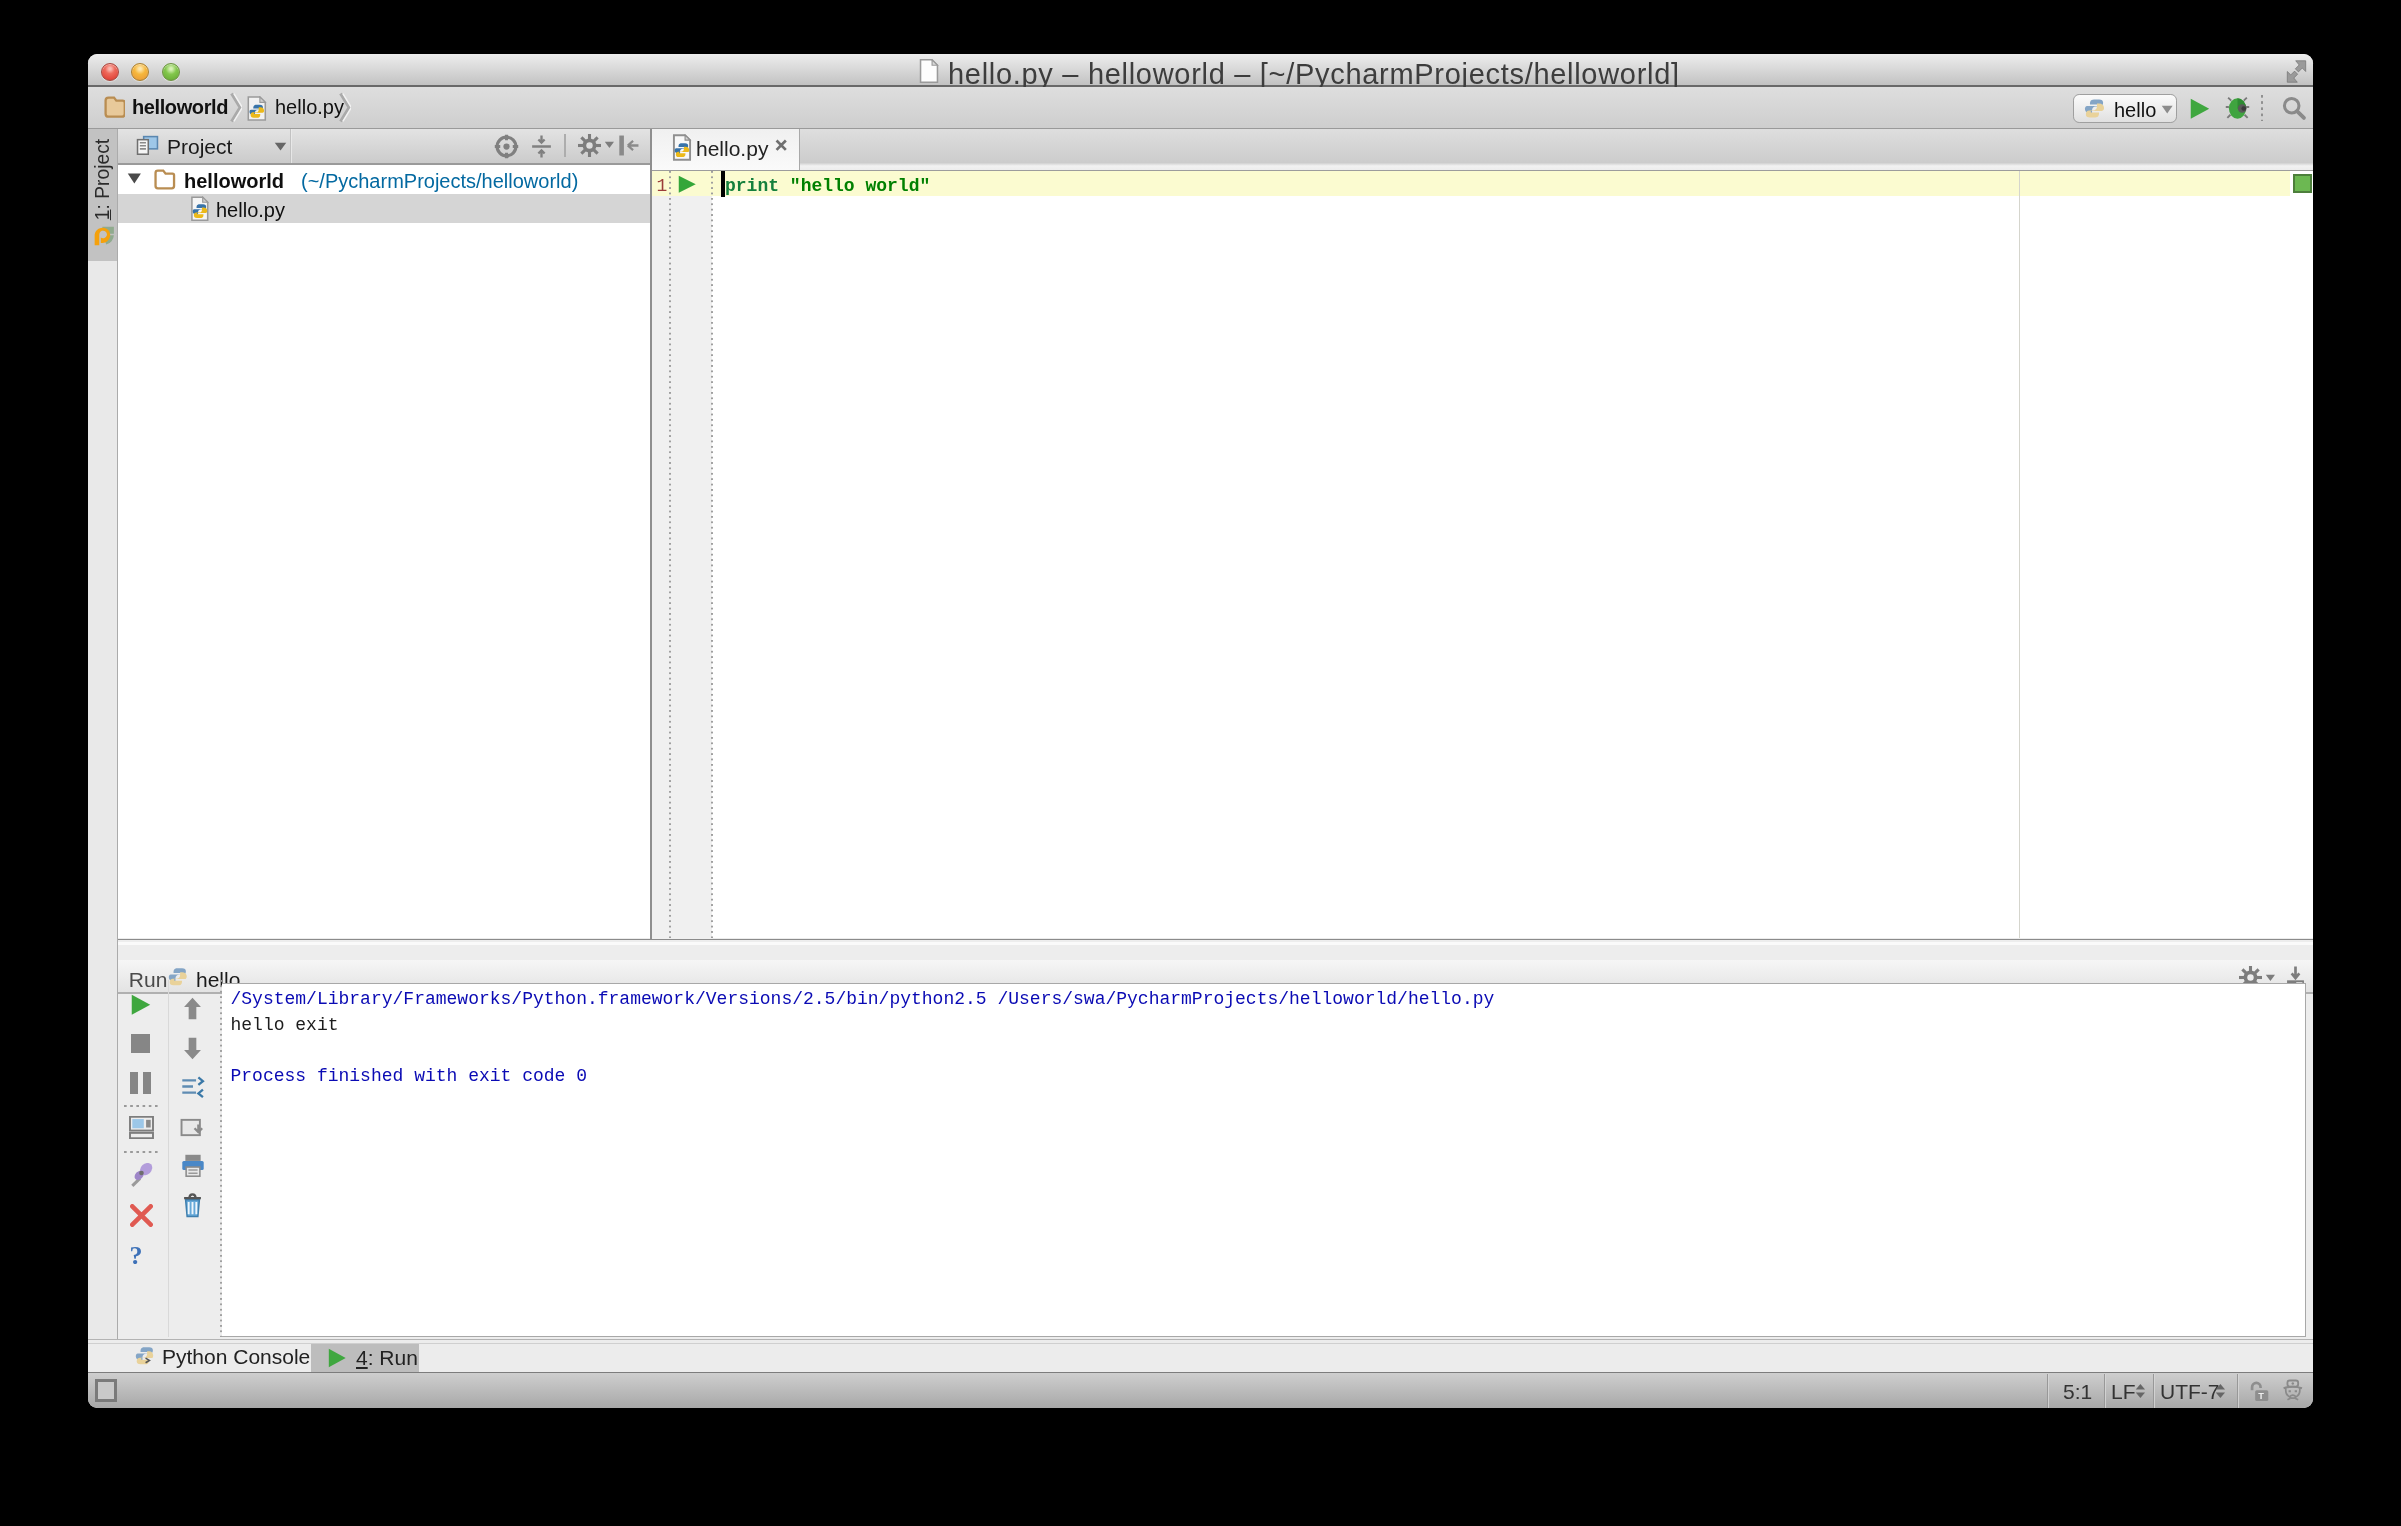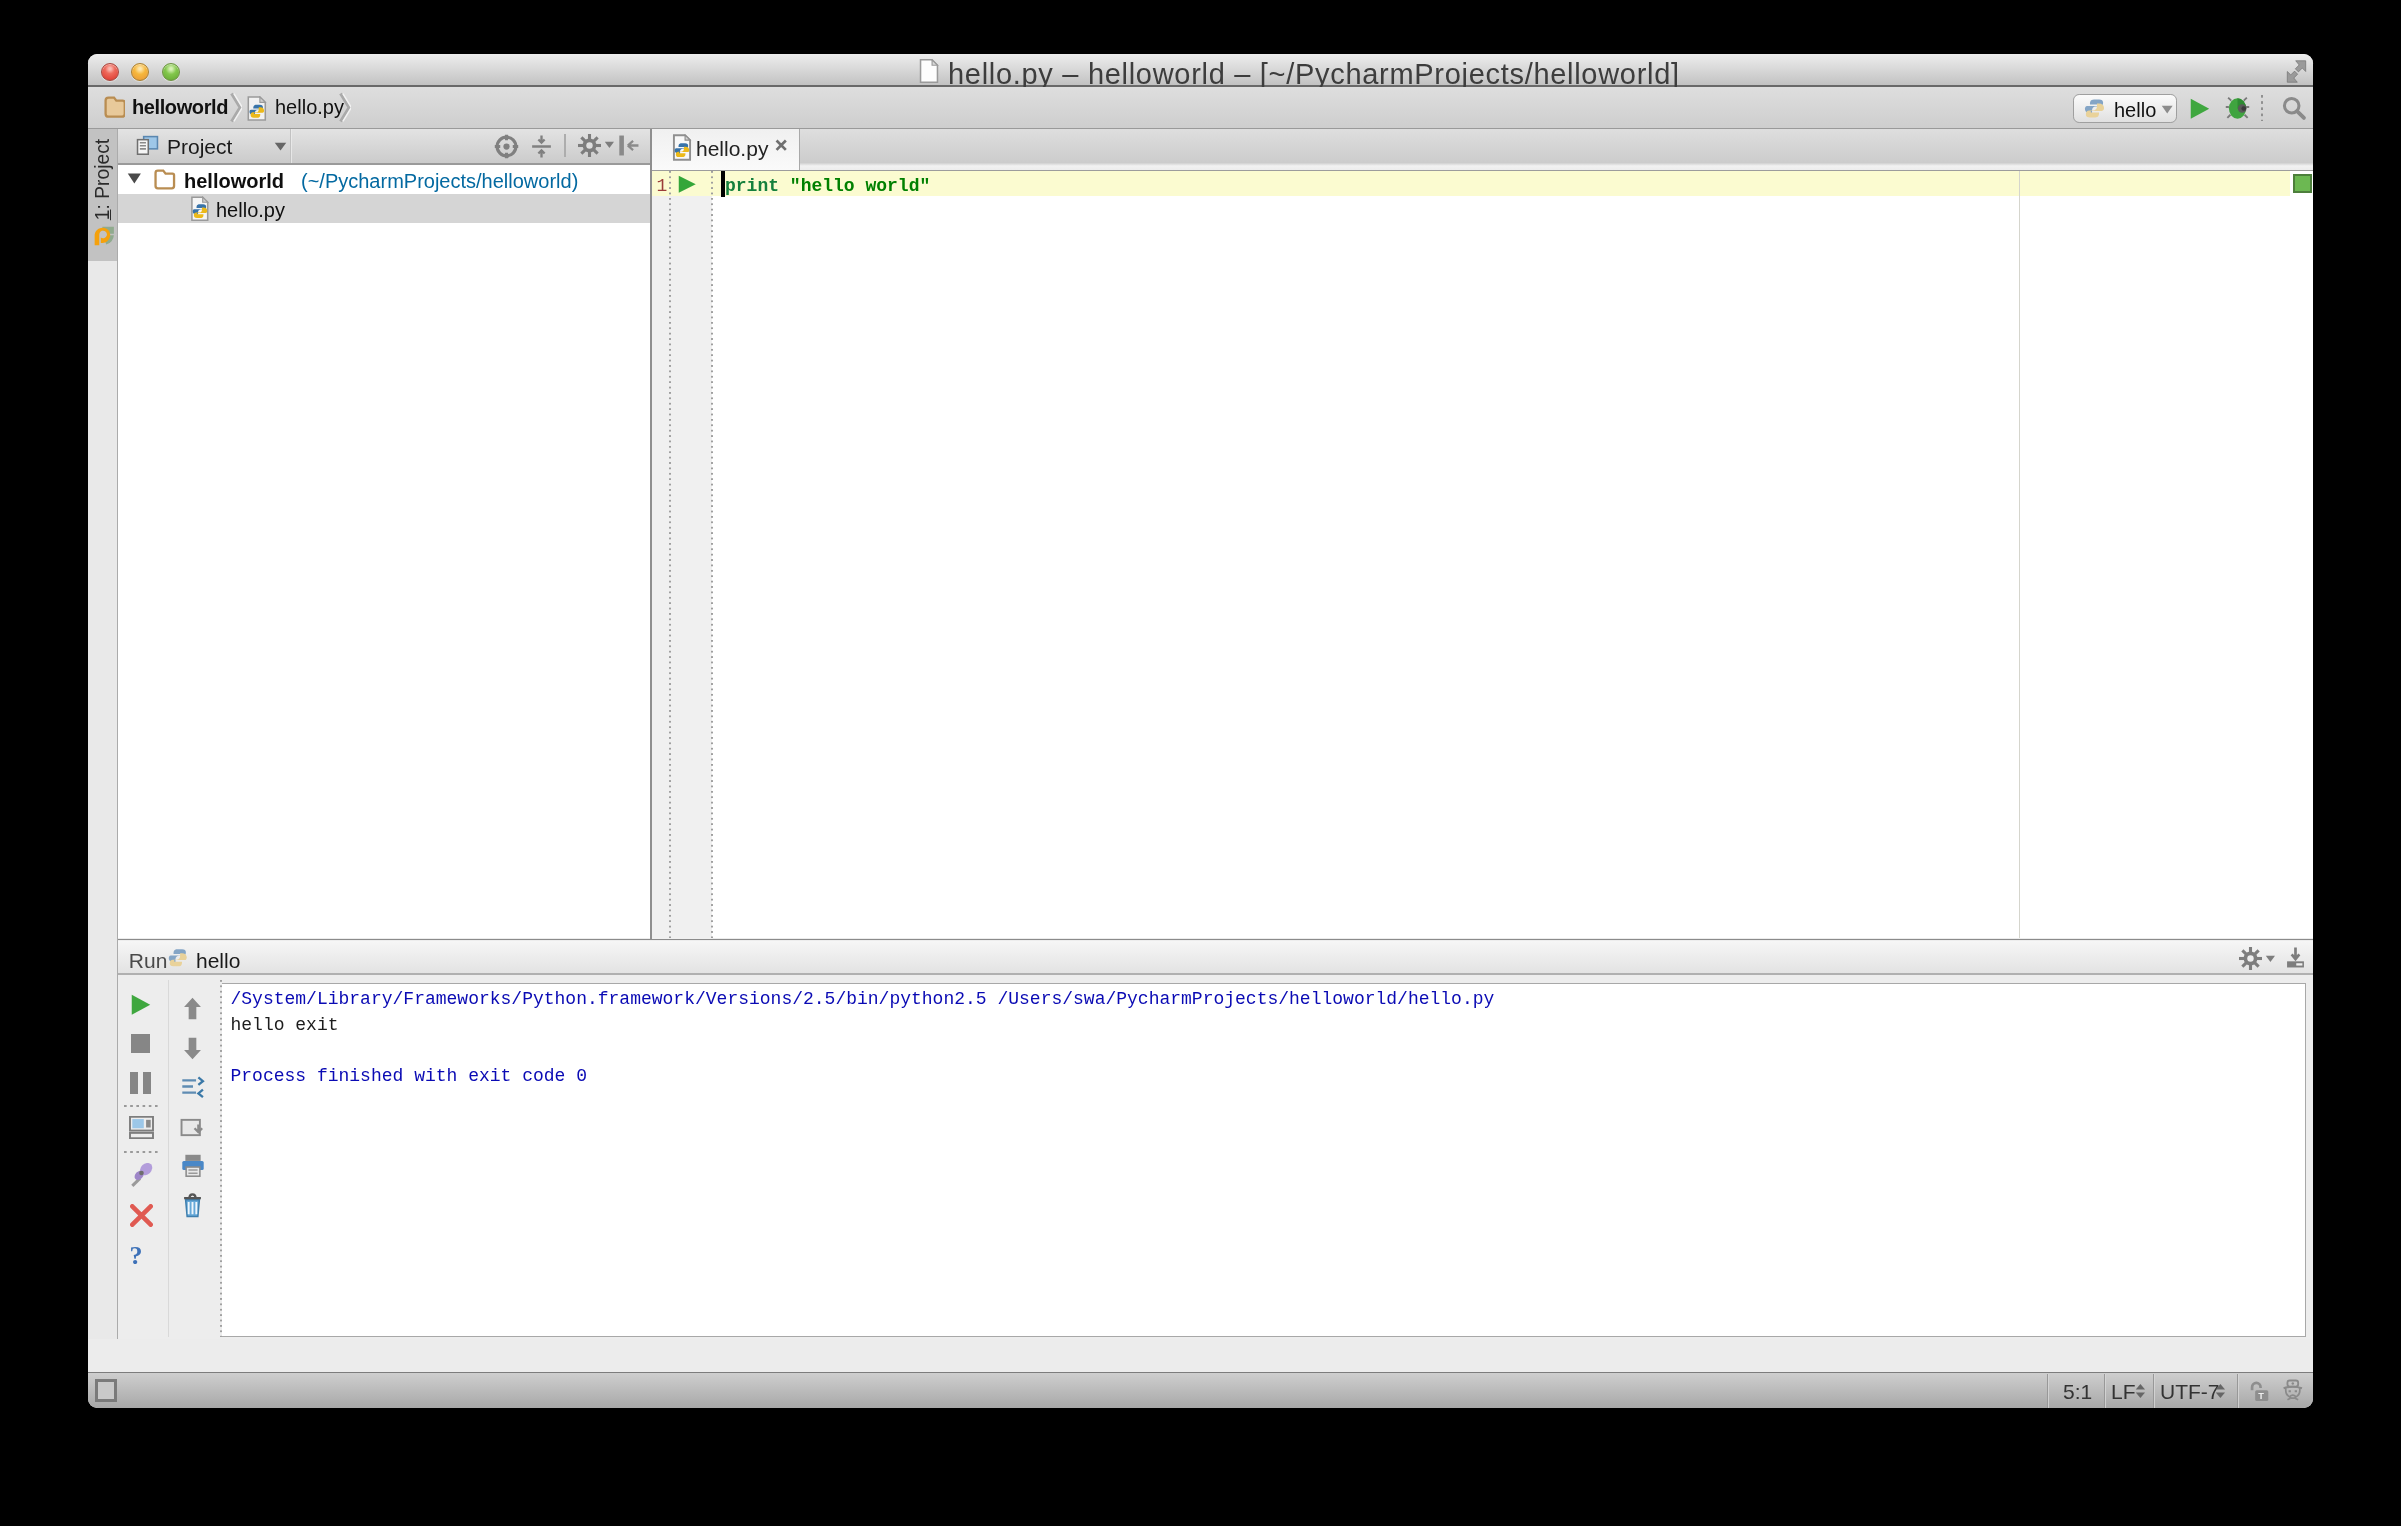--- a/index.html
+++ b/index.html
@@ -35,21 +35,21 @@
 #yellowline{position:absolute;left:0;top:0;width:1638px;height:25px;background:#fbfbd0}
 .dotv{position:absolute;top:0;width:1.5px;height:767px;background-image:linear-gradient(#9f9f9f 30%,transparent 30%);background-size:1.5px 5.4px}
 #marginline{position:absolute;left:1367px;top:0;width:0.8px;height:767px;background:#d5d5cd}
 #codeline{position:absolute;left:73px;top:3.1px;height:25px;font:bold 18px "Liberation Mono",monospace;line-height:25px;white-space:pre}
 #lnum{position:absolute;left:4.6px;top:3.1px;width:32px;font:18px "Liberation Mono",monospace;line-height:25px;color:#9b3c38}
 #caret{position:absolute;left:69px;top:0;width:3.9px;height:25.5px;background:#000}
 #marker{position:absolute;left:1638px;top:0;width:23px;height:767px;background:#fff}
 #greensq{position:absolute;left:3.1px;top:3.1px;width:18.5px;height:18.5px;background:#6cb852;border:2.3px solid #4d7f3c}
 
 #runpanel{position:absolute;left:30px;top:885px;width:2195px;height:400px;background:#ededed;border-top:1.5px solid #8b8b8b}
-#runheader{position:absolute;left:0;top:1px;width:2195px;height:34px;background:linear-gradient(#f6f6f6,#e3e3e3);border-bottom:2.3px solid #b0b0b0}
+#runheader{position:absolute;left:0;top:20px;width:2195px;height:34px;background:linear-gradient(#f6f6f6,#e3e3e3);border-bottom:2.3px solid #b0b0b0}
 #console{position:absolute;left:104px;top:43px;width:2084px;height:354px;background:#fff;border:0.8px solid #a8a8a8;border-left:none}
 #consoletext{position:absolute;left:8.5px;top:3.1px;font:18px "Liberation Mono",monospace;line-height:25.5px;white-space:pre;color:#0a0ab4}
 
 #twbar{position:absolute;left:0;top:1285px;width:2225px;height:33px;background:#ececec;border-top:0.8px solid #b3b3b3}
 #runbtn{position:absolute;left:223px;top:3.9px;width:108px;height:29px;background:#bdbdbd}
 #statusbar{position:absolute;left:0;top:1318px;width:2225px;height:36px;background:linear-gradient(#cecece,#a8a8a8);border-top:0.8px solid #7c7c7c}
 .sbsep{position:absolute;top:0.8px;width:0.8px;height:35px;background:#989898;box-shadow:0.8px 0 0 #d8d8d8}
 .sbtxt{position:absolute;top:7px;font-size:21px;color:#333}
 .uitxt{font-size:21px;color:#222;white-space:nowrap}
 </style></head>
@@ -322,20 +322,35 @@
     <div class="abs" style="left:50px;top:40px;width:0.8px;height:357px;background:#d9d9d9"></div>
       <div class="abs" style="left:102px;top:40px;width:1.5px;height:357px;background-image:linear-gradient(#a0a0a0 30%,transparent 30%);background-size:1.5px 5.4px"></div>
     <div id="console">
       <div id="consoletext">/System/Library/Frameworks/Python.framework/Versions/2.5/bin/python2.5 /Users/swa/PycharmProjects/helloworld/hello.py
 <span style="color:#1c1c1c">hello exit</span>
 
 Process finished with exit code 0</div>
     </div>
   </div>
 
+  <div id="twbar">
+      <div class="abs" style="left:0;top:3.1px;width:2225px;height:0.8px;background:#cfcfcf"></div>
+    <svg class="abs" style="left:46px;top:5.4px" width="21.6" height="21.6" viewBox="0 0 56 56">
+        <path d="M27 6 c-10 0 -10 7 -10 12 h20 v4 h-27 c-8 0 -8 18 7 18 h5 v-8 c0-5 4-9 9-9 h10 c5 0 8-4 8-9 c0-5-3-8-10-8z" fill="#84a5c6"></path>
+        <path d="M29 50 c10 0 10 -7 10 -12 h-20 v-4 h27 c6 0 6 -18 -7 -18 h-5 v8 c0 5 -4 9 -9 9 h-10 c-5 0 -8 4 -8 9 c0 5 3 8 10 8z" fill="#e9d29a"></path>
+        <path d="M30 34 l10 6 -10 6" stroke="#555" stroke-width="4" fill="none"></path>
+      </svg>
+    <div class="abs uitxt" style="left:74px;top:4.6px">Python Console</div>
+    <div id="runbtn">
+      <svg class="abs" style="left:17px;top:3.9px" width="18.5" height="20" viewBox="0 0 24 26">
+          <path d="M1 1 l22 12 l-22 12 z" fill="#3fa73f"></path>
+        </svg>
+      <div class="abs uitxt" style="left:45px;top:2.3px"><span style="text-decoration:underline">4</span>: Run</div>
+    </div>
+  </div>
 
   <div id="statusbar">
     <div class="abs" style="left:7px;top:6.2px;width:22.4px;height:23px;background:#c9c9c9;border:3.1px solid #7a7a7a"></div>
     <div class="sbsep" style="left:1959px"></div>
     <div class="sbtxt" style="left:1975px">5:1</div>
     <div class="sbsep" style="left:2016px"></div>
     <div class="sbtxt" style="left:2023px">LF</div>
     <svg class="abs" style="left:2047px;top:10.8px" width="10.8" height="14" viewBox="0 0 14 18">
         <path d="M7 0 l6 7 h-12 z" fill="#666"></path>
         <path d="M7 18 l6 -7 h-12 z" fill="#666"></path>

